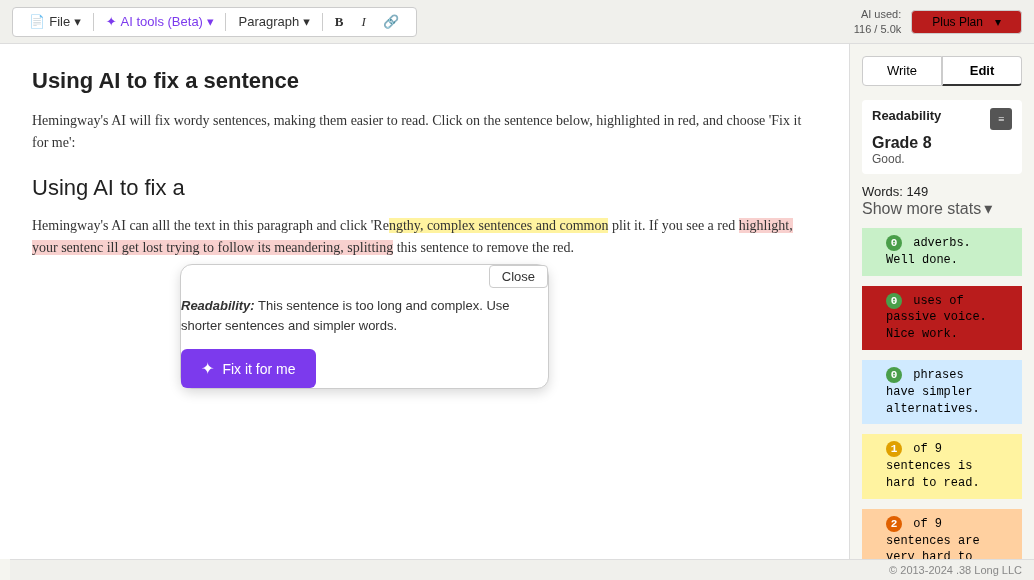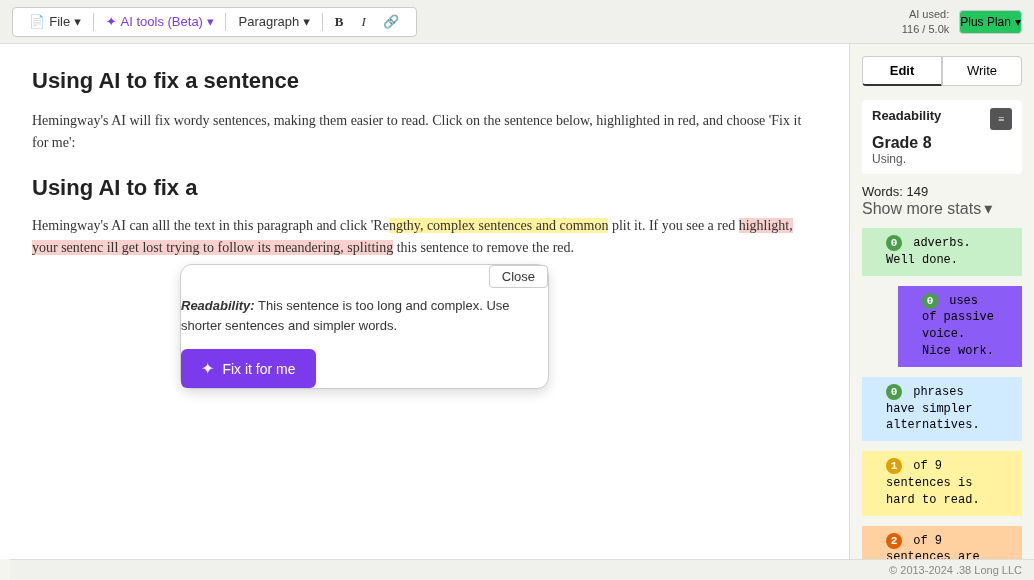--- a/index.html
+++ b/index.html
@@ -61,25 +61,25 @@
       font-family: Arial, sans-serif;
       text-align: right;
       line-height: 1.3;
     }
     .ai-used span {
       display: block;
     }
     .plan-select {
       display: flex;
       align-items: center;
-      gap: 4px;
-      background: #22c55e;
+      gap: 12px;
+      background: #b91c1c;
       border: 1px solid #ccc;
       border-radius: 4px;
-      padding: 4px 0;
+      padding: 4px 20px;
       font-size: 12px;
       font-family: Arial, sans-serif;
       cursor: pointer;
     }
 
     
     .main-layout {
       display: flex;
       flex: 1;
       overflow: hidden;
@@ -114,21 +114,21 @@
       color: #333;
     }
 
     .highlight-yellow {
       background-color: #fff3a0;
       color: #333;
     }
 
     .doc-section-title {
       font-size: 22px;
-      font-weight: bold;
+      font-weight: normal;
       color: #222;
       margin: 20px 0 14px;
       font-family: Arial, sans-serif;
     }
 
     
     .popup-container {
       position: absolute;
       left: 180px;
       top: 220px;
@@ -294,21 +294,21 @@
 
     .stat-card {
       border-radius: 0;
       padding: 7px 24px;
       font-size: 12px;
       font-family: Liberation Mono, monospace;
       line-height: 1.4;
     }
 
     .stat-card.green { background: #c8f0c8; }
-    .stat-card.light-green { background: #8b5cf6; margin-left: 36px; }
+    .stat-card.light-green { background: #b91c1c; }
     .stat-card.light-blue { background: #d0eaff; }
     .stat-card.yellow { background: #fff3a0; }
     .stat-card.orange { background: #ffd0a0; }
 
     .stat-badge {
       display: inline-block;
       width: 16px;
       height: 16px;
       border-radius: 50%;
       text-align: center;
@@ -408,33 +408,33 @@
         </button>
       </div>
 
     </div>
 
   </div>
 
   <div class="sidebar">
 
     <div class="write-edit-tabs">
+      <div class="tab-btn">Write</div>
       <div class="tab-btn active">Edit</div>
-      <div class="tab-btn">Write</div>
     </div>
 
     <div class="readability-section">
       <div class="readability-header">
         <span class="readability-title">Readability</span>
         <div class="readability-icon">
           <span>≡</span>
         </div>
       </div>
       <div class="grade-label">Grade 8</div>
-      <div class="grade-desc">Using.</div>
+      <div class="grade-desc">Good.</div>
     </div>
 
     <div class="words-section">
       <div>Words: 149</div>
       <div class="show-more-stats">
         <span>Show more stats</span>
         <span>▾</span>
       </div>
     </div>
 

